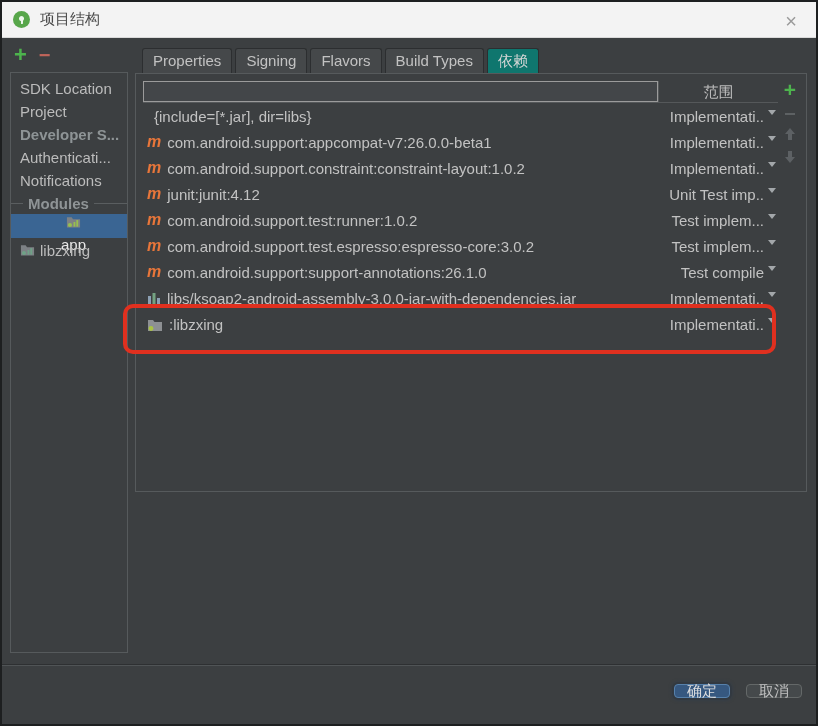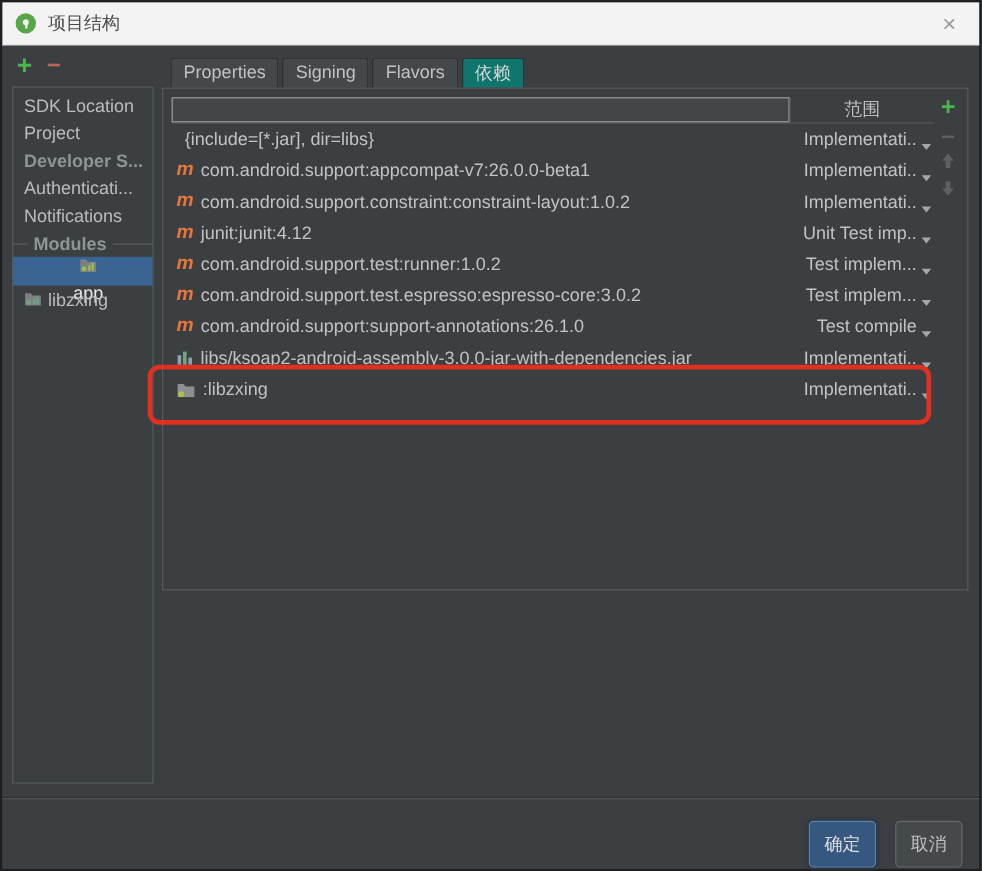--- a/index.html
+++ b/index.html
@@ -58,21 +58,21 @@
 
   
   .dep-table { position:absolute; left:7px; top:7px; width:635px; }
   .dep-header { display:flex; height:22px; border-bottom:1px solid #55585a; }
   .hdr-name { flex:1 1 auto; border:1px solid #9b9b9b; background:#434649; }
   .hdr-scope { flex:0 0 120px; border-left:1px solid #55585a; text-align:center;
     font-size:15px; color:#bcbcbc; line-height:21px; }
   .dep-row { display:flex; height:26px; align-items:center; font-size:15px; color:#c2c2c2; cursor:pointer; }
   .dep-name { flex:1 1 auto; display:flex; align-items:center; gap:6px; padding-left:4px;
     white-space:nowrap; overflow:hidden; }
-  .dep-scope { flex:0 0 128px; display:flex; justify-content:flex-end; align-items:flex-end;
+  .dep-scope { flex:0 0 128px; display:flex; justify-content:flex-end; align-items:flex-start;
     gap:4px; padding-right:2px; white-space:nowrap; }
   .caret { width:0; height:0; border-left:4px solid transparent; border-right:4px solid transparent;
     border-top:5px solid #a3a7aa; margin-top:2px; }
   .ico { display:none; }
   .m-ico { color:#e8763a; font-weight:bold; font-style:italic; font-size:16px; line-height:14px; }
   .icon-maven .m-ico { display:inline-block; }
   .icon-library .lib-ico { display:inline-block; }
   .icon-module .modrow-ico { display:inline-block; }
   .icon-none .no-ico { display:inline-block; width:1px; }
 
@@ -84,21 +84,21 @@
   .arr { width:12px; height:14px; }
 
   
   .red-annotation { position:absolute; left:121px; top:266px; width:653px; height:50px;
     border:4px solid #e0301f; border-radius:10px; pointer-events:none; }
 
   
   .footer-sep { position:absolute; left:0; top:626px; width:814px; height:2px;
     border-top:1px solid #2e3032; border-bottom:1px solid #505456; }
   .footer { position:absolute; right:14px; top:646px; display:flex; gap:16px; }
-  .btn { height:39px; min-width:52px; padding:0 12px; font-size:15px; border-radius:4px;
+  .btn { height:14px; min-width:52px; padding:0 12px; font-size:15px; border-radius:4px;
     display:flex; align-items:center; justify-content:center; cursor:pointer;
     font-family:"Liberation Sans",sans-serif; }
   .btn-ok { background:#365880; border:1px solid #5781ab; color:#dedede;
     box-shadow:0 0 0 2px #31343666, 0 0 4px 1px #2b3c52; }
   .btn-cancel { background:#45494b; border:1px solid #646868; color:#c0c0c0; }
 </style>
 </head>
 <body>
 
 <div class="window-frame"></div>
@@ -148,20 +148,21 @@
             </svg></span>
           <span>libzxing</span>
         </div>
       </div>
   </div>
 
   <div class="tabs" id="tabbar">
       <div class="tab">Properties</div>
       <div class="tab">Signing</div>
       <div class="tab">Flavors</div>
+      <div class="tab">Build Types</div>
       <div class="tab sel">依赖</div>
     </div>
 
   <div class="main-panel">
     <div class="dep-table">
       <div class="dep-header">
         <div class="hdr-name"></div>
         <div class="hdr-scope">范围</div>
       </div>
       <div id="dep-rows">

